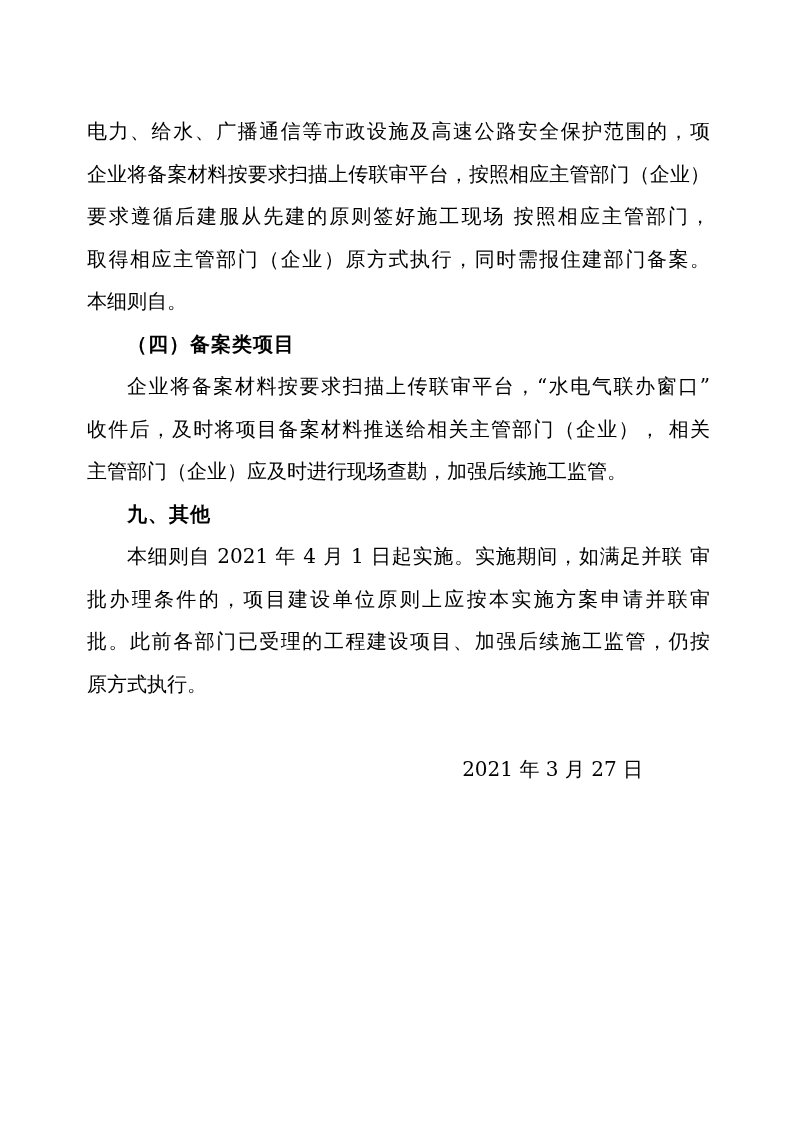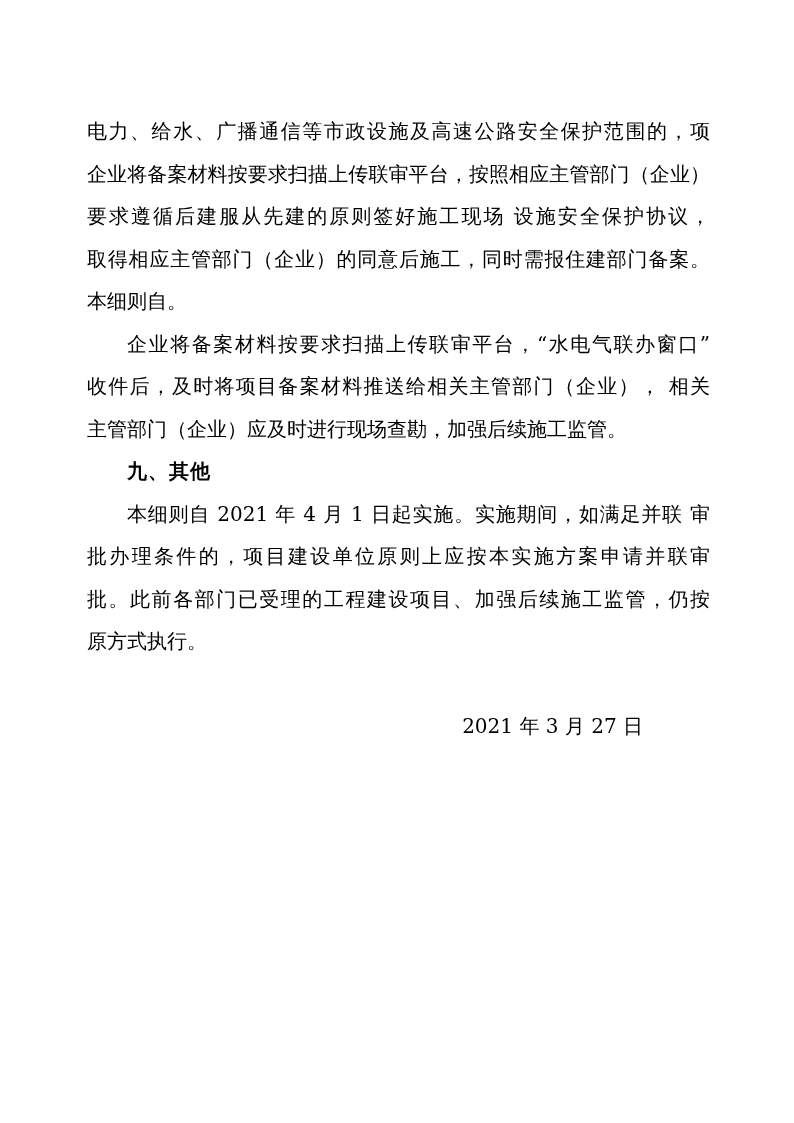--- a/index.html
+++ b/index.html
@@ -60,24 +60,25 @@
   }
 </style>
 </head>
 <body>
 
 <div class="page">
   <div class="content">
 
     <div class="line fill">电力、给水、广播通信等市政设施及高速公路安全保护范围的，项</div>
     <div class="line fill">企业将备案材料按要求扫描上传联审平台，按照相应主管部门（企业）</div>
-    <div class="line fill">要求遵循后建服从先建的原则签好施工现场 设施安全保护协议，</div>
-    <div class="line fill">取得相应主管部门（企业）的同意后施工，同时需报住建部门备案。</div>
+    <div class="line fill">要求遵循后建服从先建的原则签好施工现场 按照相应主管部门，</div>
+    <div class="line fill">取得相应主管部门（企业）原方式执行，同时需报住建部门备案。</div>
     <div class="line end">本细则自。</div>
 
+    <div class="line heading indent end">（四）备案类项目</div>
 
     <div class="line fill indent">企业将备案材料按要求扫描上传联审平台，“水电气联办窗口”</div>
     <div class="line fill">收件后，及时将项目备案材料推送给相关主管部门（企业）， 相关</div>
     <div class="line end">主管部门（企业）应及时进行现场查勘，加强后续施工监管。</div>
 
     <div class="line heading indent end">九、其他</div>
 
     <div class="line fill indent">本细则自 2021 年 4 月 1 日起实施。实施期间，如满足并联 审</div>
     <div class="line fill">批办理条件的，项目建设单位原则上应按本实施方案申请并联审</div>
     <div class="line fill">批。此前各部门已受理的工程建设项目、加强后续施工监管，仍按</div>

